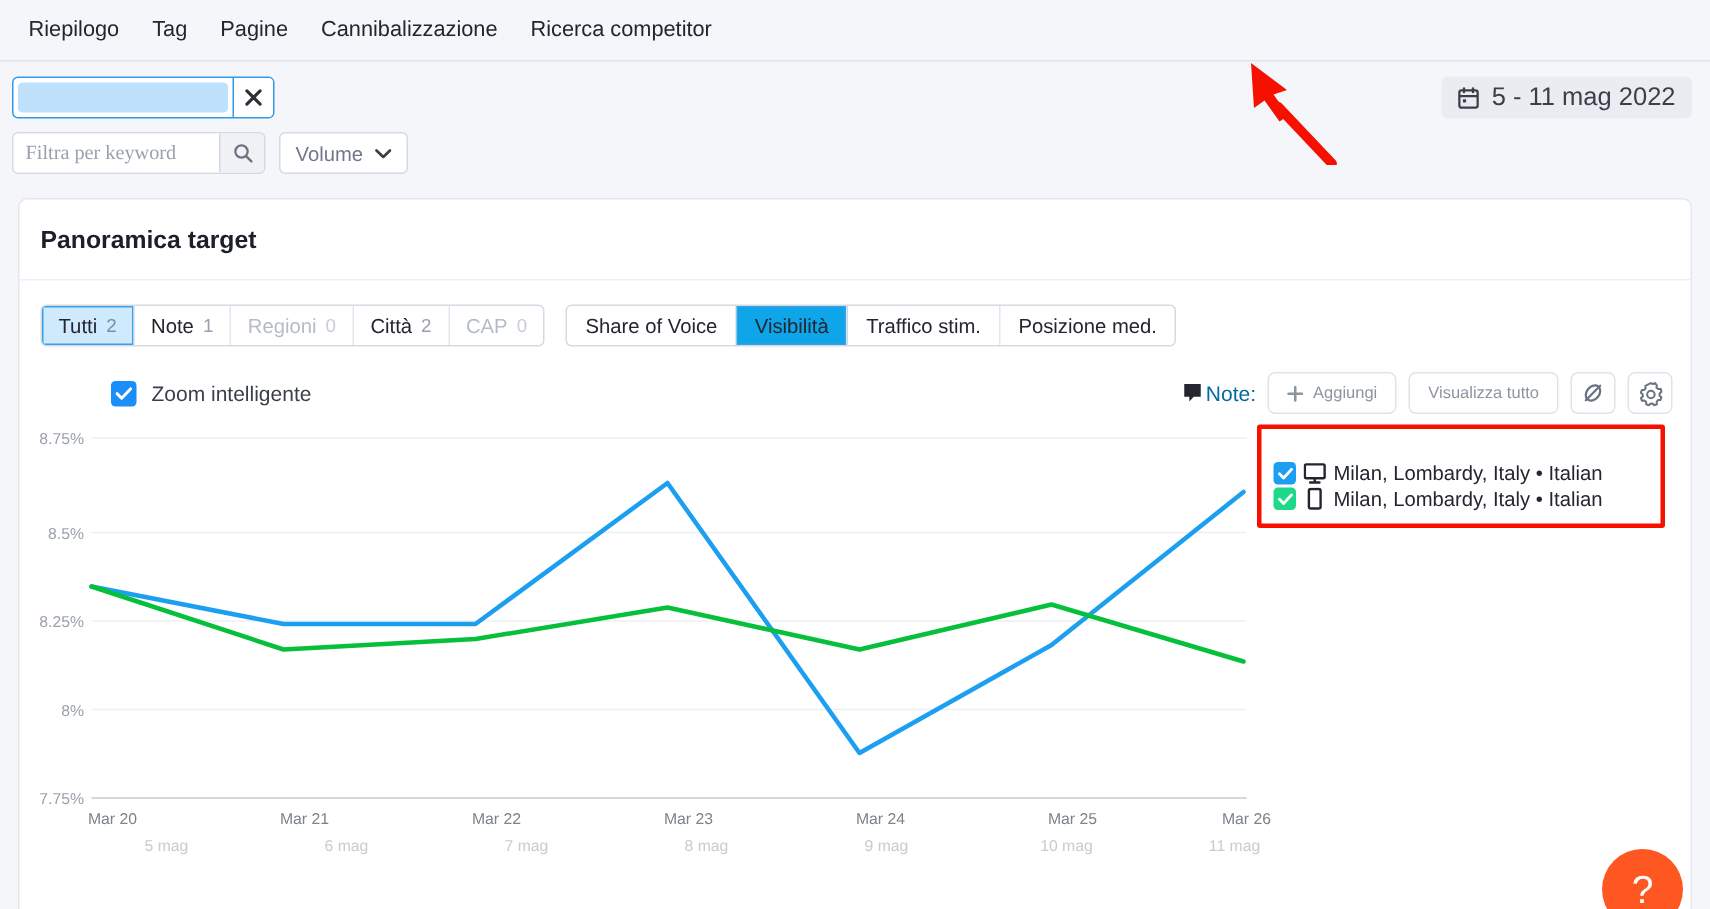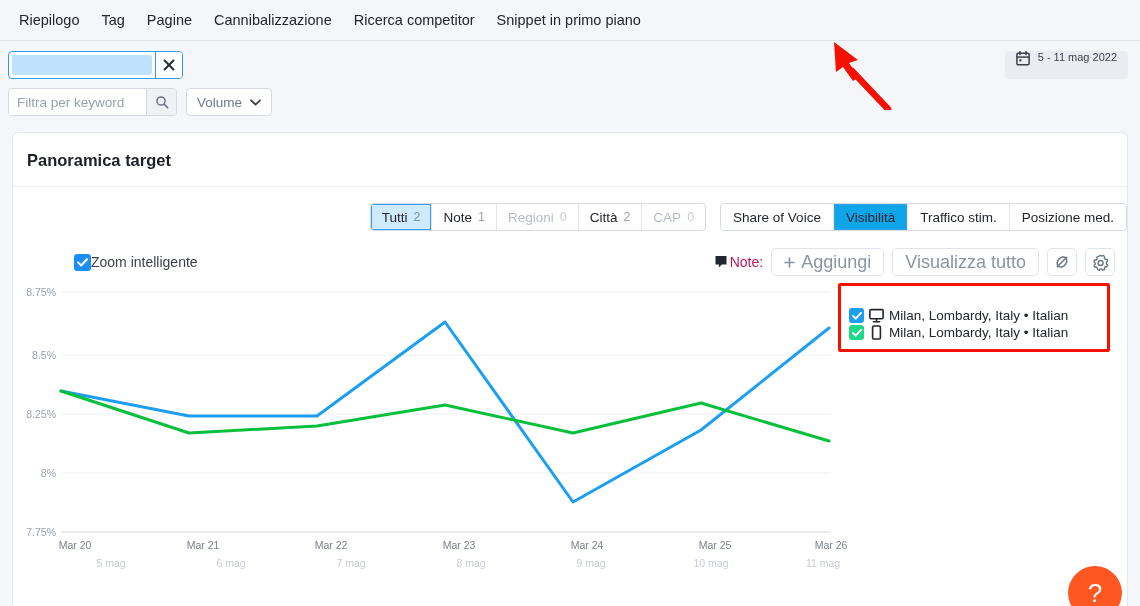--- a/index.html
+++ b/index.html
@@ -72,21 +72,21 @@
     border: 1px solid #d4d9e2;
     border-radius: 4px;
     background: #fff;
     overflow: hidden;
   }
   .kwbox input {
     border: 0; outline: 0;
     width: 137px;
     padding: 0 8px;
     font-size: 13.5px;
-    font-family: Liberation Sans, sans-serif;
+    font-family: Liberation Serif, serif;
     color: #23262f;
     background: #fff;
   }
   .kwbox input::placeholder { color: #9aa1ae; }
   .kwbox .searchbtn {
     width: 30px;
     background: #eff1f5;
     border-left: 1px solid #d4d9e2;
     display: flex; align-items: center; justify-content: center;
     cursor: pointer;
@@ -101,23 +101,23 @@
     font-size: 13.5px;
     color: #70788a;
     cursor: pointer;
   }
 
   .datebtn {
     position: absolute; right: 12px; top: 10px;
     height: 28px;
     background: #eaecf1;
     border-radius: 4px;
-    display: flex; align-items: flex-start; gap: 8px;
+    display: flex; align-items: center; gap: 8px;
     padding: 0 11px;
-    font-size: 11px;
+    font-size: 17px;
     color: #3b3f4a;
     cursor: pointer;
   }
 
   
   .arrow {
     position: absolute;
     left: 828px; top: 38px;
     width: 70px; height: 72px;
     pointer-events: none;
@@ -135,21 +135,21 @@
     overflow: hidden;
   }
   .cardtitle {
     font-size: 16.5px;
     font-weight: bold;
     color: #1c1f28;
     padding: 18px 0 16px 14px;
     border-bottom: 1px solid #edeff3;
   }
 
-  .controls { display: flex; align-items: center; padding: 16px 0 0 14px; gap: 14px; justify-content: flex-end; }
+  .controls { display: flex; align-items: center; padding: 16px 0 0 14px; gap: 14px; }
 
   .segment {
     display: flex;
     border: 1px solid #d4d9e2;
     border-radius: 4px;
     height: 28px;
     overflow: hidden;
     background: #fff;
   }
   .seg {
@@ -170,42 +170,42 @@
 
   .segment2 .seg { padding: 0 12px; }
   .segment2 .seg.sel { background: #0ea5e9; box-shadow: inset 0 0 0 1px #3aa0e8; }
 
   
   .row3 {
     display: flex; align-items: center;
     padding: 17px 12px 0 14px;
     position: relative;
   }
-  .zoomchk { display: flex; align-items: center; cursor: pointer; padding-left: 47px; }
+  .zoomchk { display: flex; align-items: center; gap: 10px; cursor: pointer; padding-left: 47px; }
   .cbox {
     width: 17px; height: 17px;
     border-radius: 3px;
     background: #1c8ef9;
     display: flex; align-items: center; justify-content: center;
   }
   .zoomlbl { font-size: 14px; color: #3b3f4a; }
 
   .noteszone {
     margin-left: auto;
     display: flex; align-items: center; gap: 8px;
   }
-  .noteslbl { font-size: 14px; color: #be185d; display: flex; align-items: center; gap: 2px; justify-content: space-between; }
+  .noteslbl { font-size: 14px; color: #0369a1; display: flex; align-items: center; gap: 2px; justify-content: space-between; }
   .pillbtn {
     height: 28px;
     border: 1px solid #dfe3ea;
     border-radius: 5px;
     background: #fff;
     display: flex; align-items: center; gap: 6px;
     padding: 0 12px;
-    font-size: 18px;
+    font-size: 11px;
     color: #8d94a1;
     cursor: pointer;
     white-space: nowrap;
   }
   .iconbtn {
     width: 30px; height: 28px;
     border: 1px solid #dfe3ea;
     border-radius: 5px;
     background: #fff;
     display: flex; align-items: center; justify-content: center;
@@ -254,21 +254,20 @@
 </style>
 </head>
 <body>
 
 <div class="tabbar">
   <div class="tab">Riepilogo</div>
   <div class="tab">Tag</div>
   <div class="tab">Pagine</div>
   <div class="tab">Cannibalizzazione</div>
   <div class="tab">Ricerca competitor</div>
-  <div class="tab">Snippet in primo piano</div>
 </div>
 
 <div class="filterzone">
   <div class="row1">
     <div class="chipbox">
       <div class="redacted"></div>
       <div class="xbtn">
         <svg width="12" height="12" viewBox="0 0 12 12">
           <path d="M1.6 1.6 L10.4 10.4 M10.4 1.6 L1.6 10.4" stroke="#2b3039" stroke-width="2.1" stroke-linecap="round"></path>
         </svg>

